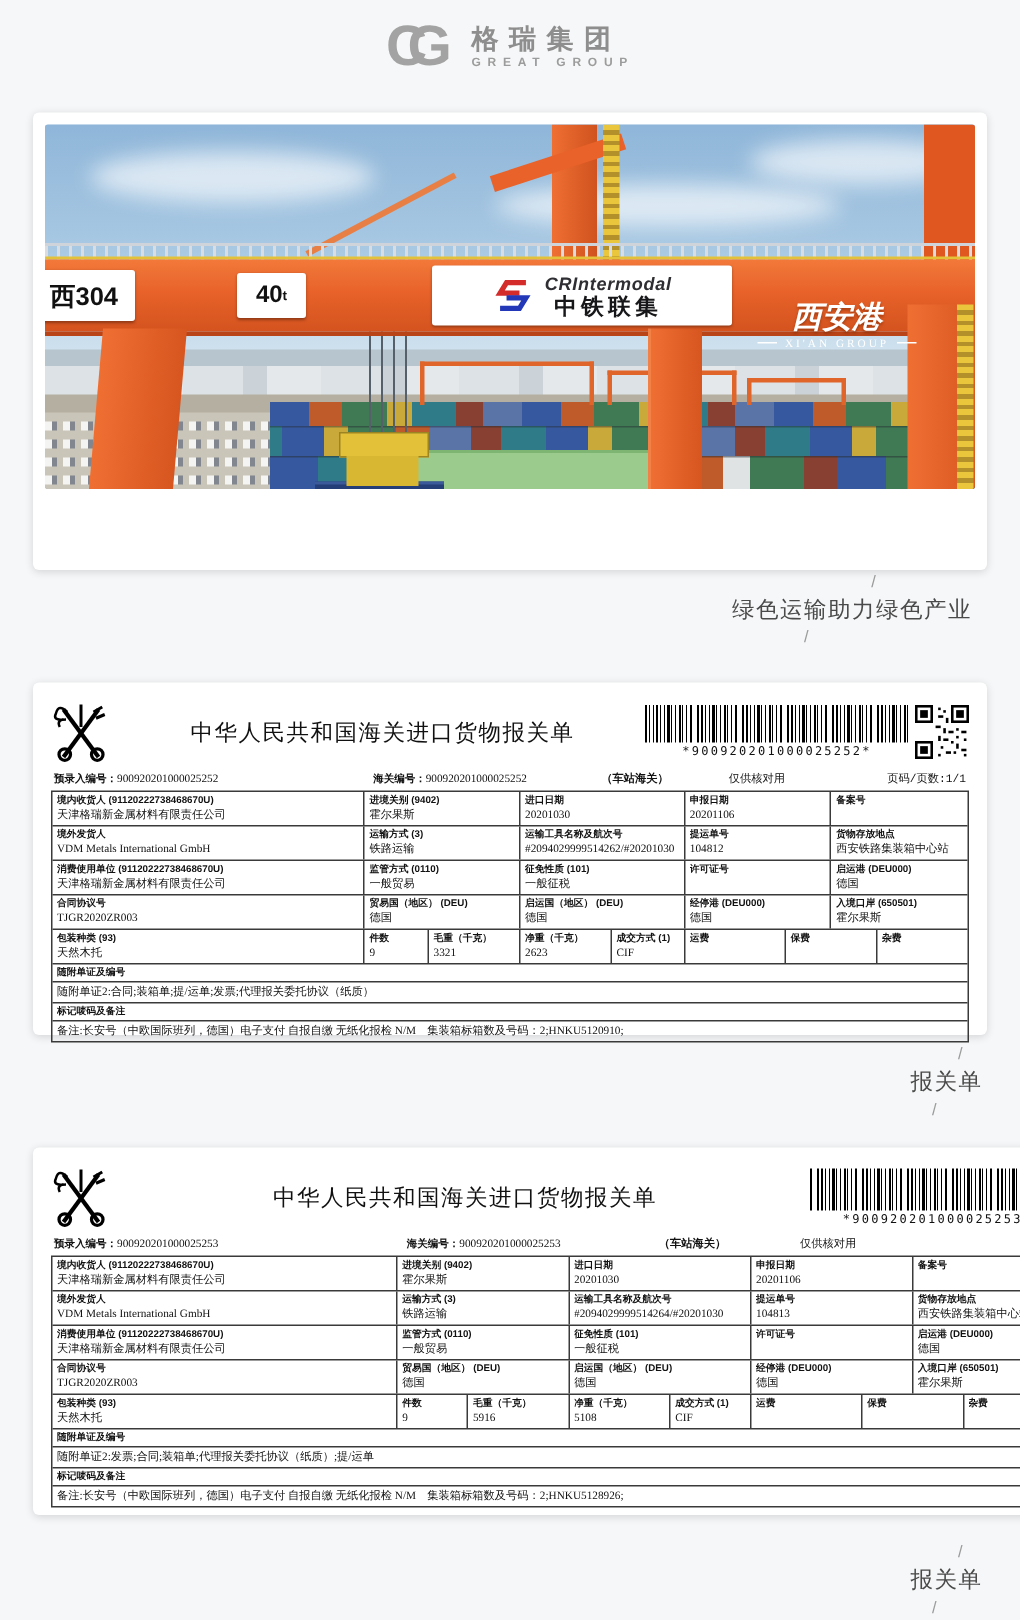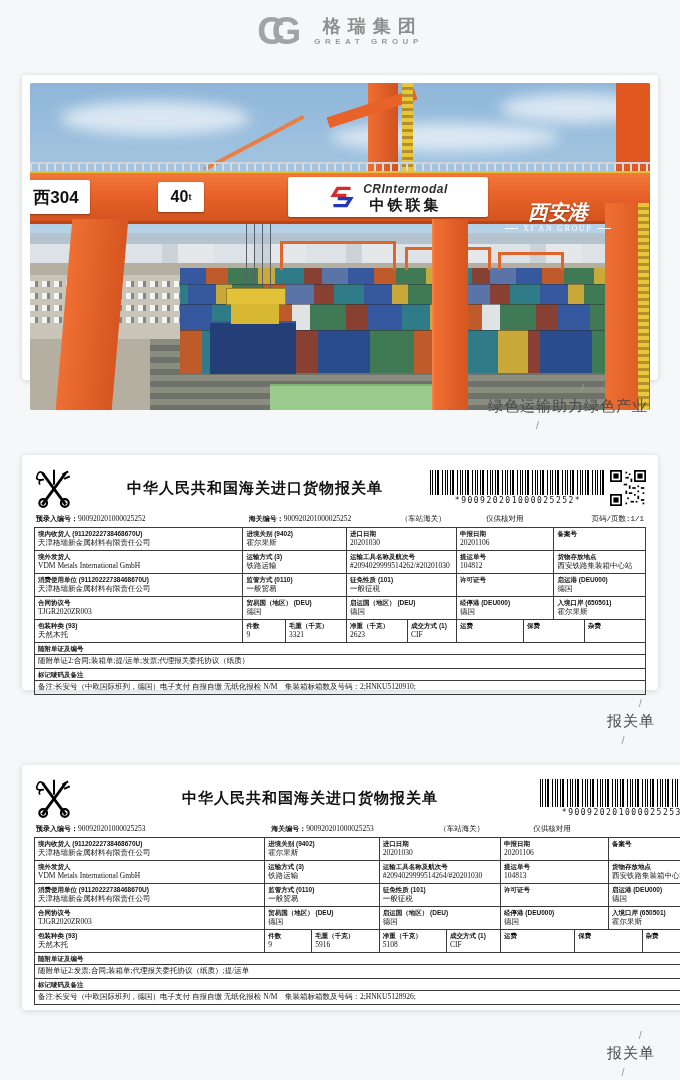--- a/index.html
+++ b/index.html
@@ -2,30 +2,30 @@
 <html><head>
 <meta charset="utf-8">
 <style>
   html,body{margin:0;padding:0;background:#f6f7f8;}
   body{width:680px;height:1080px;overflow:hidden;position:relative;font-family:"Liberation Sans",sans-serif;}
   .page{position:absolute;inset:0;width:680px;height:1080px;background:#f6f7f8;overflow:hidden;}
 
   
   .logo{position:absolute;top:12px;left:0;width:680px;display:flex;justify-content:center;align-items:center;gap:12px;}
   .logo-mono{font-size:38px;font-weight:800;color:#a3a3a3;letter-spacing:-13px;line-height:38px;padding-right:14px;}
-  .logo-txt{display:flex;flex-direction:column;align-items:flex-end;}
+  .logo-txt{display:flex;flex-direction:column;align-items:flex-start;}
   .logo-cn{font-size:18px;font-weight:bold;color:#8e8e8e;letter-spacing:7px;line-height:22px;}
   .logo-en{font-size:8px;font-weight:bold;color:#9c9c9c;letter-spacing:4.5px;line-height:10px;}
 
   
   .card{position:absolute;background:#fff;border-radius:4px;box-shadow:0 1px 6px rgba(0,0,0,.14);}
 
   
   .photo-card{left:22px;top:75px;width:636px;height:305px;padding:0;box-sizing:border-box;}
-  .photo{position:absolute;left:8px;top:8px;width:620px;height:327px;overflow:hidden;border-radius:2px;background:#a9c9e3;}
+  .photo{position:absolute;left:8px;top:8px;width:620px;height:243px;overflow:hidden;border-radius:2px;background:#a9c9e3;}
   .sky{position:absolute;inset:0;background:linear-gradient(180deg,#8fb6d9 0%,#a9c9e3 35%,#cfe1ee 62%,#e9f1f6 100%);}
   .cloud{position:absolute;background:rgba(255,255,255,.65);border-radius:50%;filter:blur(7px);}
   .c1{left:30px;top:18px;width:190px;height:34px;}
   .c2{left:300px;top:40px;width:230px;height:28px;}
   .c3{left:470px;top:10px;width:150px;height:30px;}
   .mtn{position:absolute;left:0;right:0;top:150px;height:14px;background:#b3bfc9;opacity:.85;}
   .bldg{position:absolute;left:0;right:0;top:161px;height:21px;background:repeating-linear-gradient(90deg,#dde2e6 0 40px,#ccd3d8 40px 56px,#e4e8ea 56px 92px);}
   .ground{position:absolute;left:0;right:0;top:180px;bottom:0;background:#b4afa0;}
   .parking{position:absolute;left:0;top:192px;width:178px;height:64px;background:#c9c5b8;overflow:hidden;}
   .car-row{height:6px;margin-top:6px;background:repeating-linear-gradient(90deg,#f4f4f2 0 5px,#82878f 5px 8px,rgba(0,0,0,0) 8px 12px);}
@@ -79,28 +79,28 @@
   .slash{position:absolute;color:#9b9b9b;font-size:11px;}
   .slash.t{top:-15px;}
   .slash.b{bottom:-15px;}
 
   
   .form-card{box-sizing:border-box;padding:10px 12px;color:#111;}
   .f1{left:22px;top:455px;width:636px;height:235px;}
   .f2{left:22px;top:765px;width:700px;height:245px;}
   .f-header{display:flex;align-items:center;height:46px;}
   .emblem{width:46px;display:flex;justify-content:flex-start;}
-  .f-title{flex:1;text-align:center;font-weight:bold;font-size:15px;letter-spacing:1px;white-space:nowrap;}
+  .f-title{flex:1;text-align:center;font-weight:normal;font-size:15px;letter-spacing:1px;white-space:nowrap;}
   .code-wrap{display:flex;align-items:flex-start;gap:4px;}
   .barcode-block{width:176px;}
   .barcode{height:25px;background:repeating-linear-gradient(90deg,#000 0,#000 1.5px,#fff 1.5px,#fff 2.5px,#000 2.5px,#000 3px,#fff 3px,#fff 5px,#000 5px,#000 5.7px,#fff 5.7px,#fff 7.5px);}
   .barcode-text{font-family:"DejaVu Sans Mono",monospace;font-size:8px;letter-spacing:1.5px;text-align:center;margin-top:1px;white-space:nowrap;}
   .qr{width:36px;height:36px;}
   .f-meta{display:flex;align-items:baseline;font-size:7.5px;margin:3px 2px 3px;font-family:"Liberation Serif",serif;white-space:nowrap;}
-  .f-meta .m1{flex:0 0 35%;} .f-meta .m2{flex:0 0 25%;} .f-meta .m3{flex:0 0 14%;} .f-meta .m4{flex:0 0 16%;}
+  .f-meta .m1{flex:0 0 35%;} .f-meta .m2{flex:0 0 25%;} .f-meta .m3{flex:0 0 14%;font-weight:bold;} .f-meta .m4{flex:0 0 16%;}
   .f-meta .m5{margin-left:auto;font-family:Liberation Mono, monospace;}
   .f-meta b{font-family:"Liberation Sans",sans-serif;font-weight:bold;font-size:7px;}
   .f-table{border:1px solid #3a3a3a;}
   .f-row{display:flex;border-top:1px solid #3a3a3a;}
   .f-row:first-child{border-top:none;}
   .f-cell{box-sizing:border-box;border-left:1px solid #3a3a3a;padding:1px 3px 2px;min-height:21px;overflow:hidden;}
   .f-cell:first-child{border-left:none;}
   .f-label{font-size:6.5px;font-weight:bold;line-height:9px;white-space:nowrap;overflow:hidden;}
   .f-value{font-size:7.5px;line-height:10px;font-family:"Liberation Serif",serif;white-space:nowrap;overflow:hidden;}
   .f-cell.hdr-only{min-height:9px;padding:1px 3px;}

